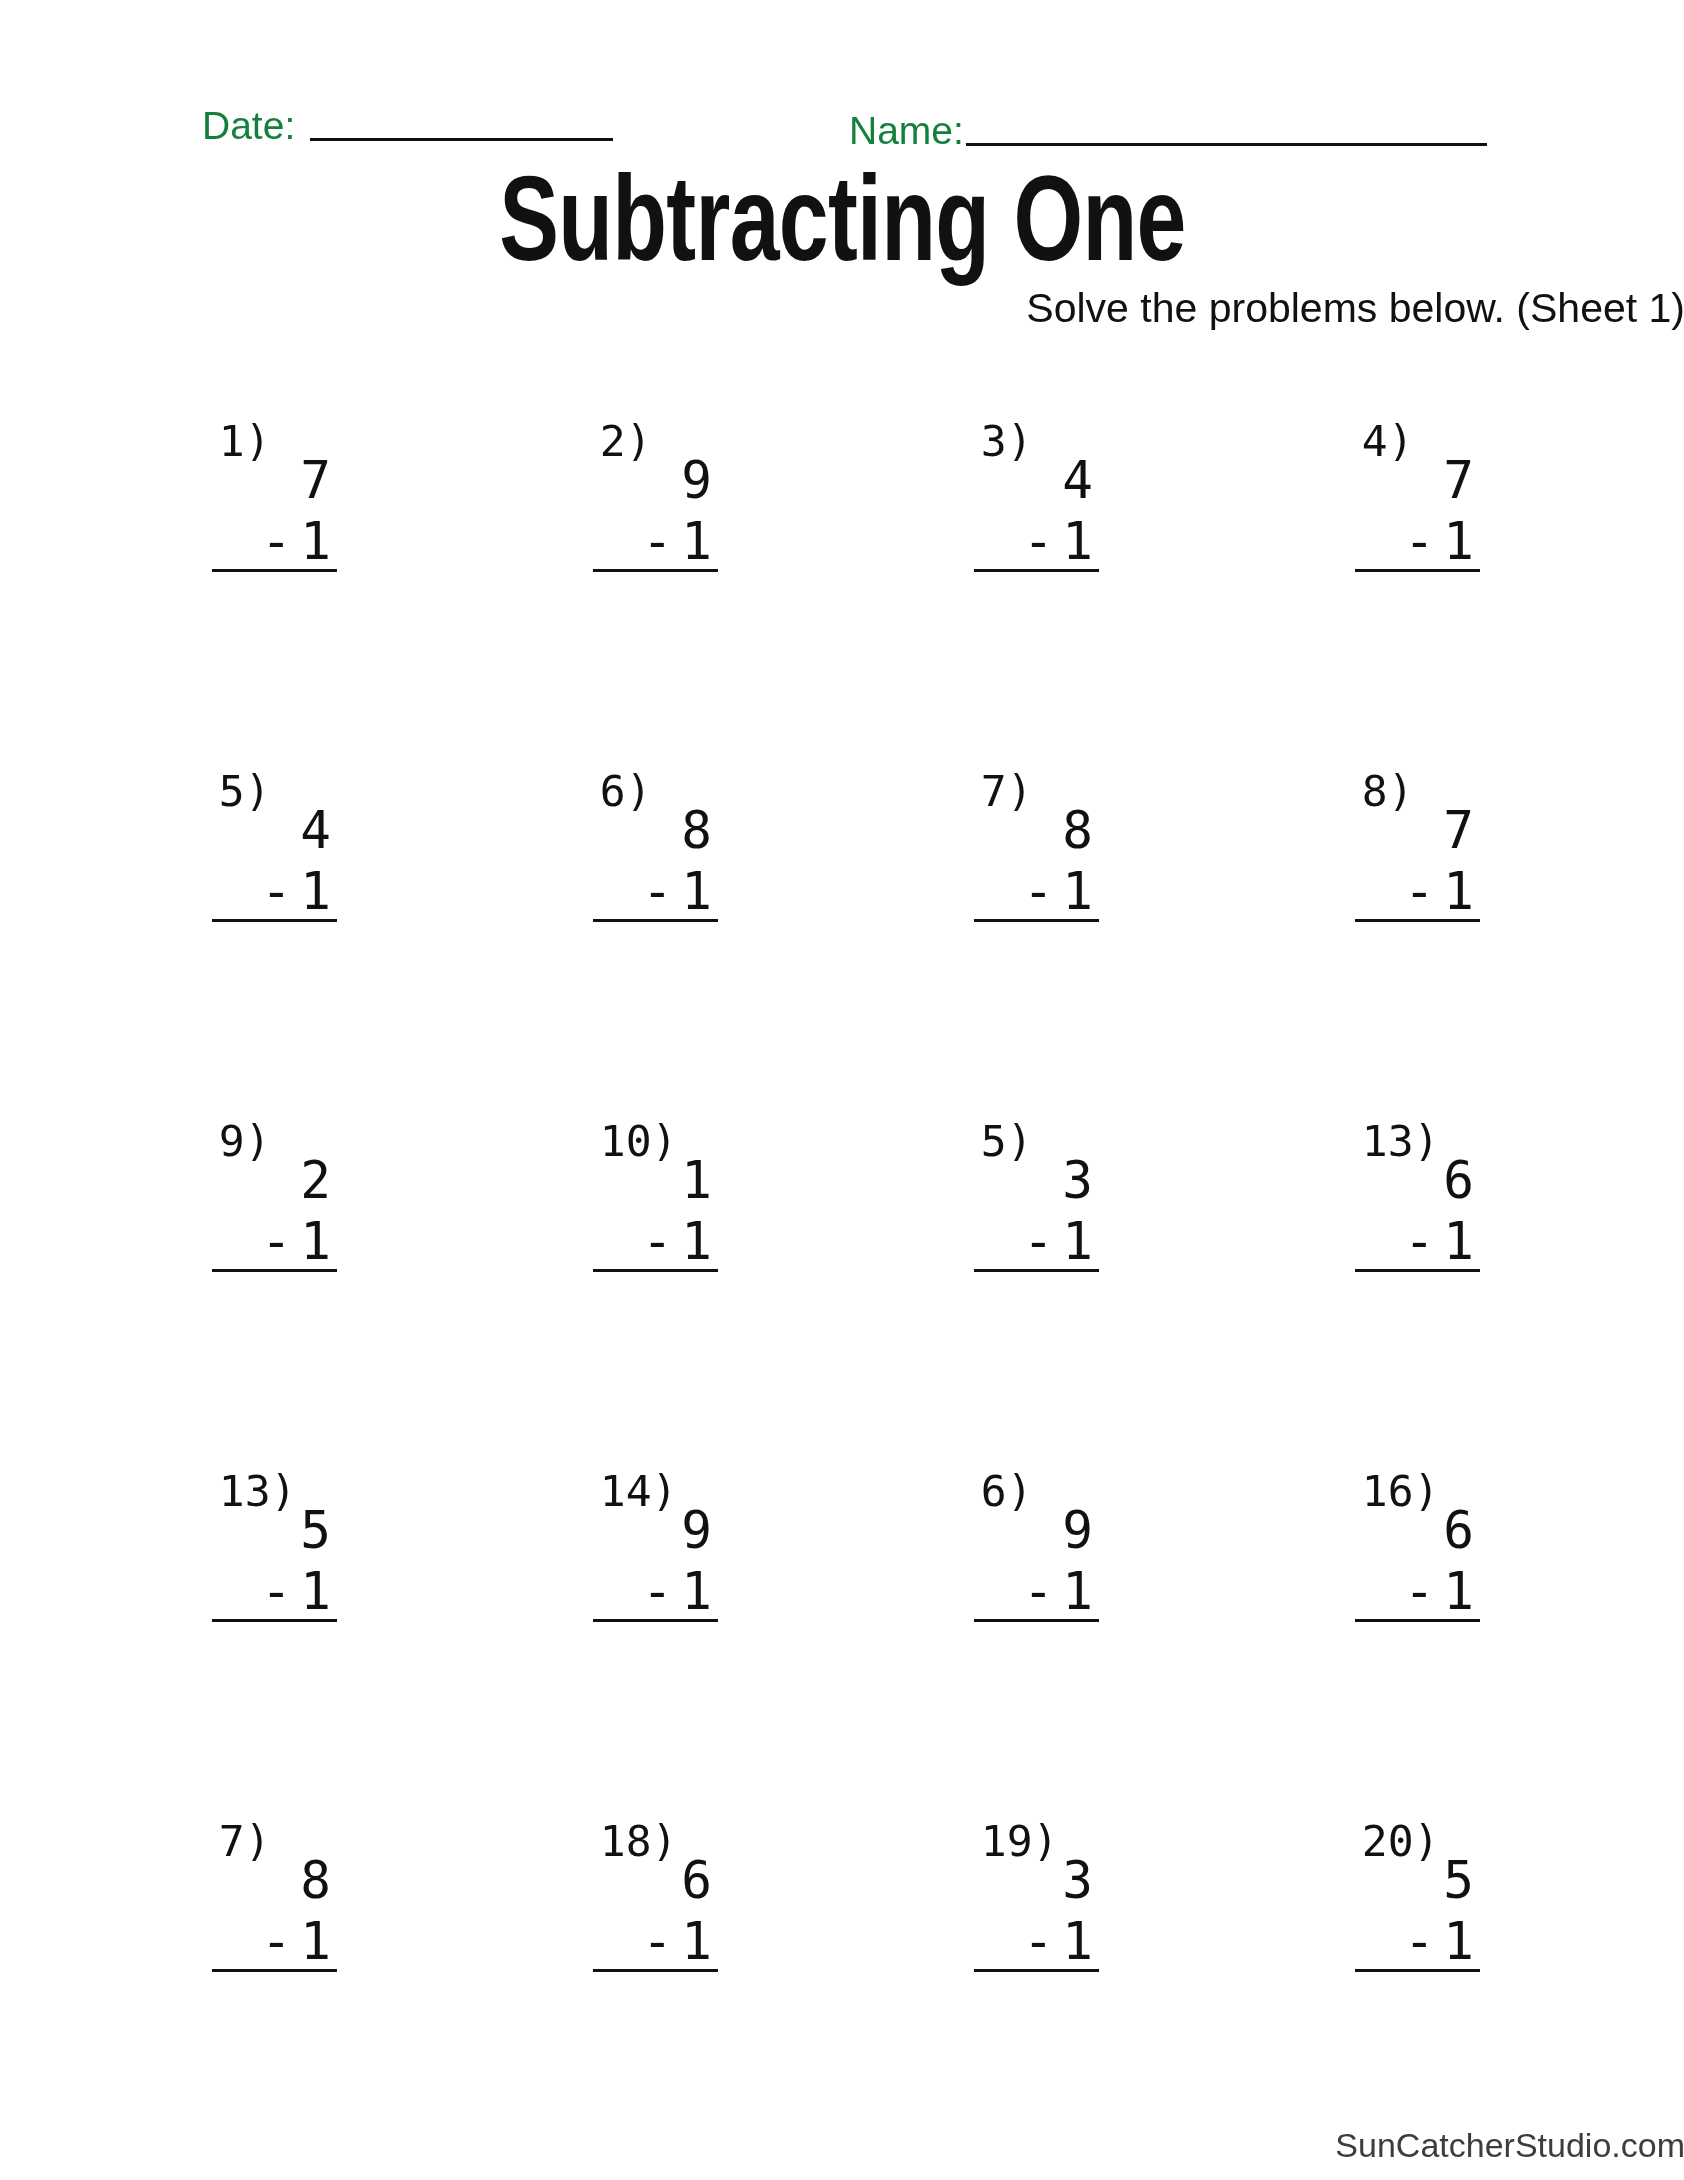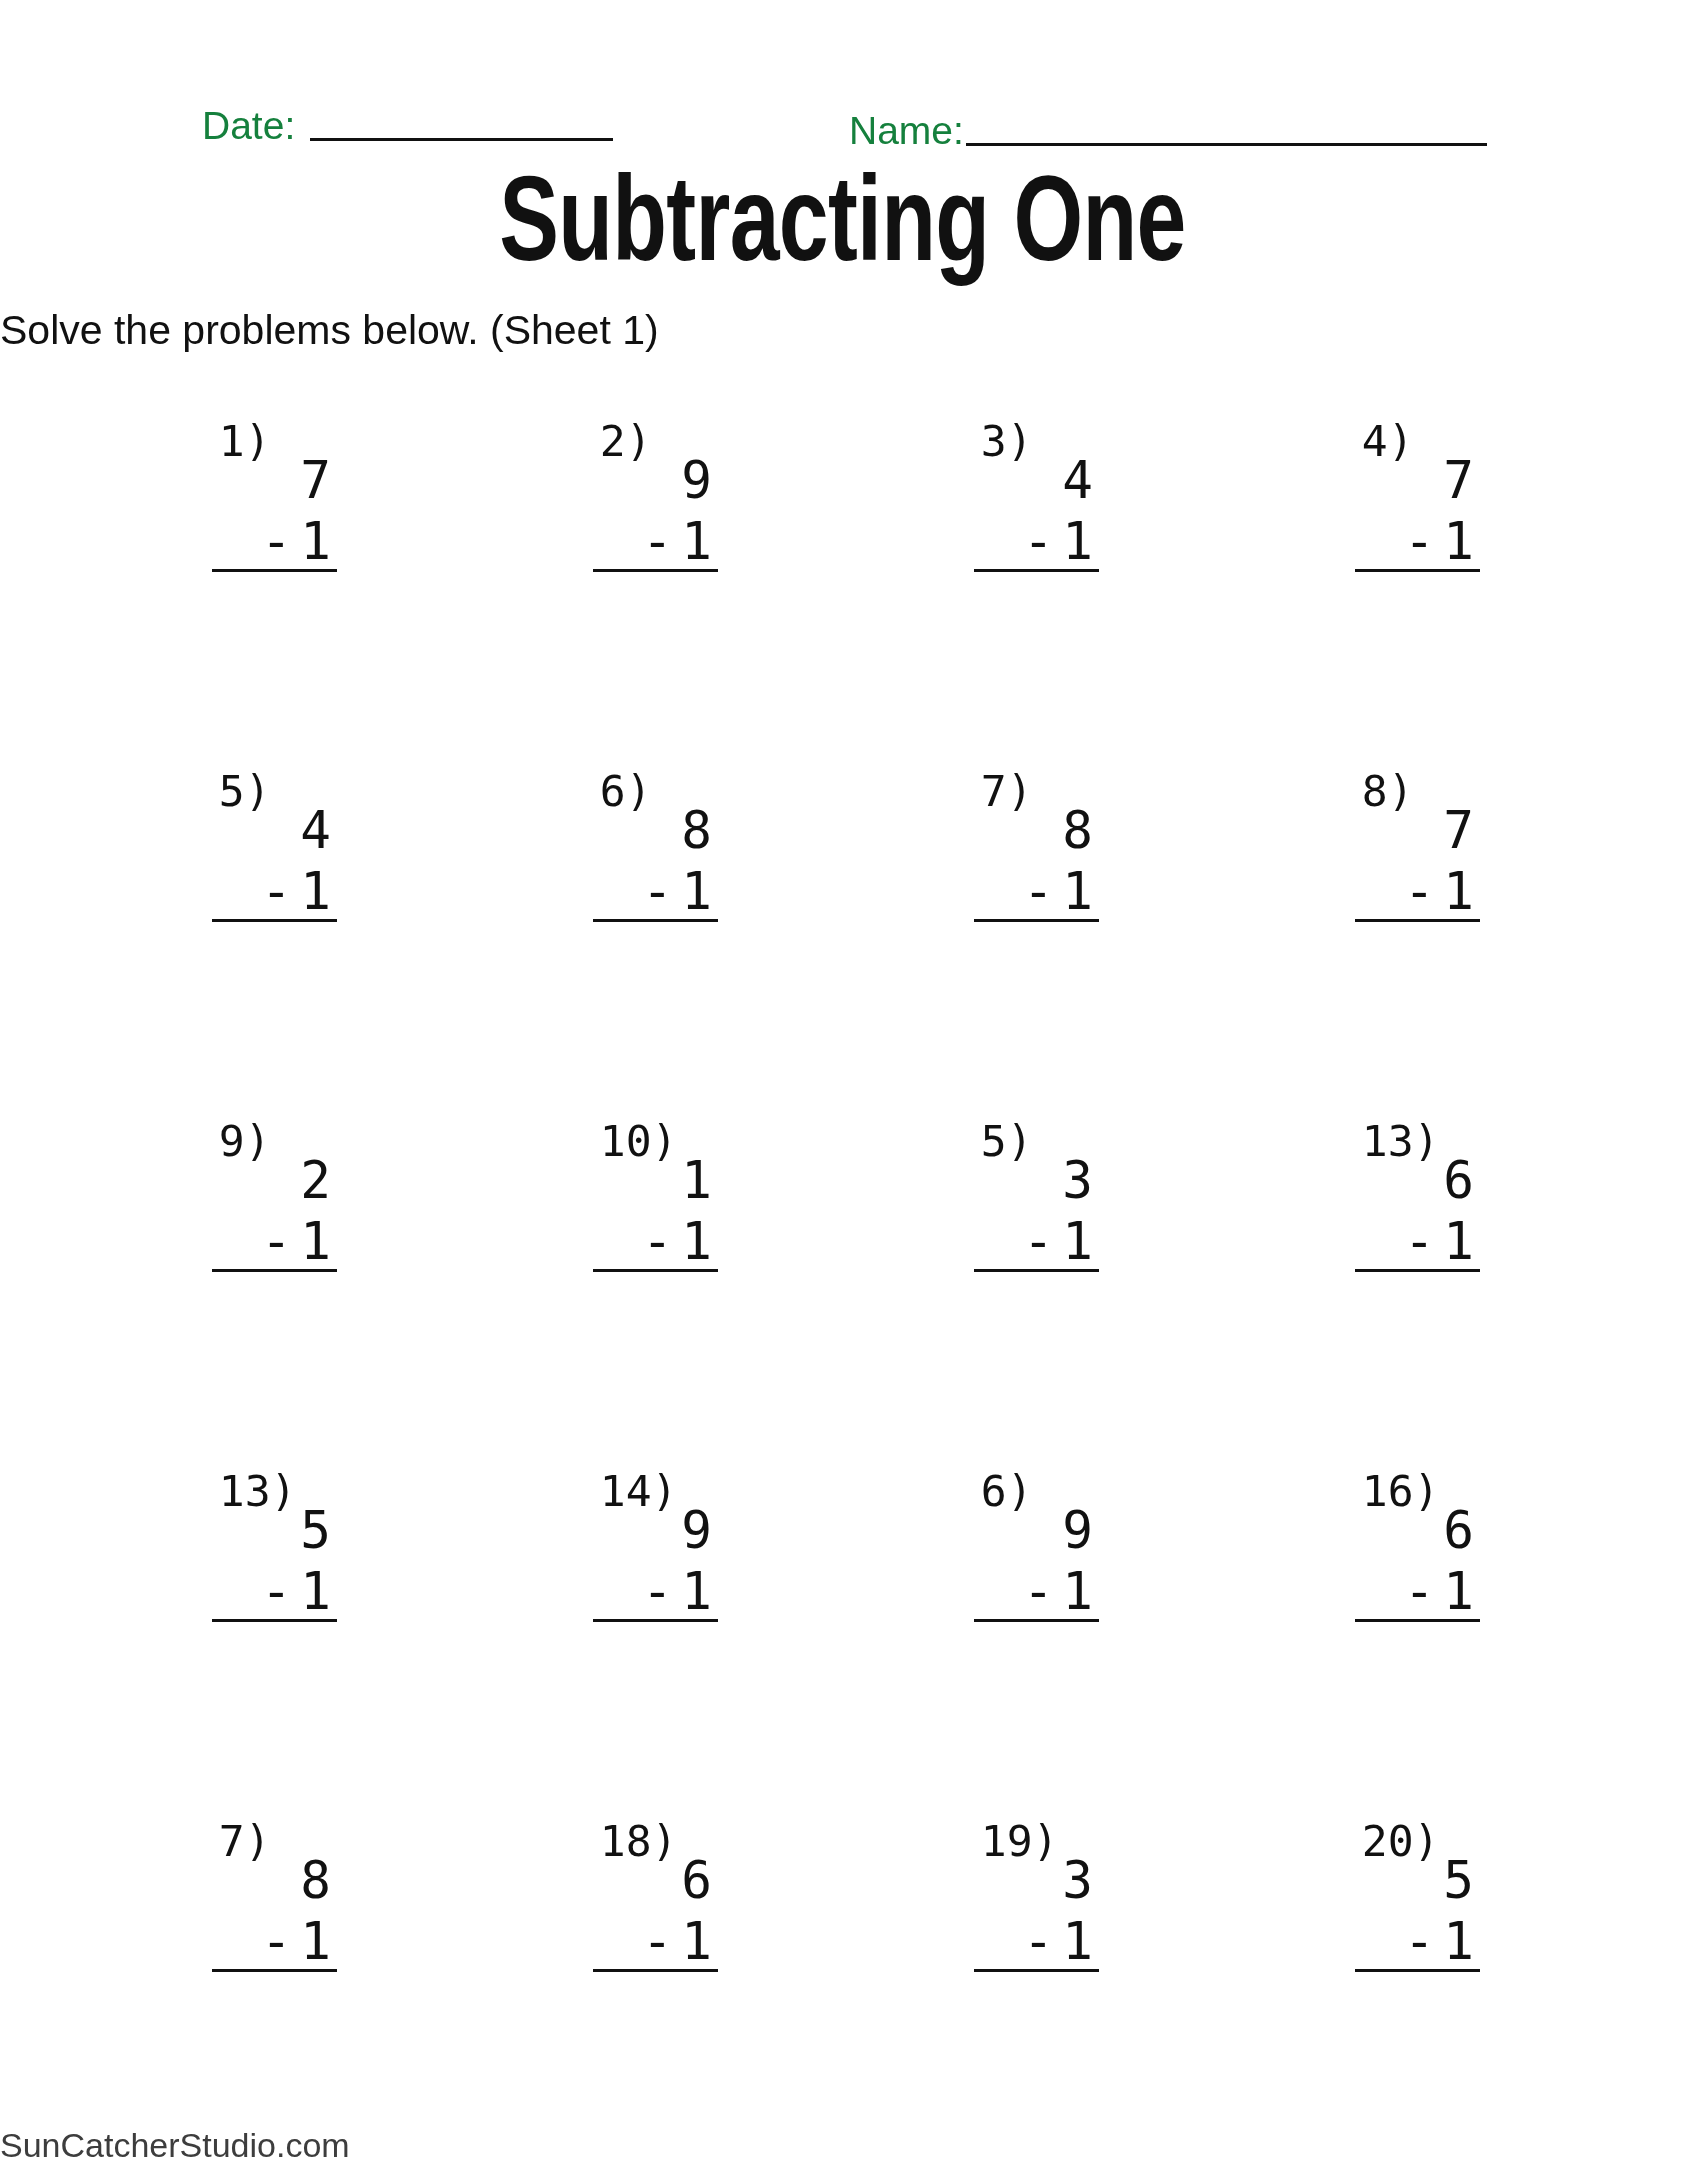--- a/index.html
+++ b/index.html
@@ -42,25 +42,24 @@
     line-height: 1;
     letter-spacing: -0.9px;
     transform: scaleX(0.74);
     transform-origin: 50% 50%;
     white-space: nowrap;
   }
   .subtitle {
     position: absolute;
     left: 0; top: 288px;
     width: 100%;
-    text-align: left;
+    text-align: right;
     font-size: 41px;
     line-height: 1;
     white-space: nowrap;
-    margin-top: 22px;
   }
 
   
   .grid {
     position: absolute;
     left: 212px;
     top: 420px;
     display: grid;
     grid-template-columns: repeat(4, 125px);
     grid-auto-rows: 153px;
@@ -106,21 +105,21 @@
     height: 3.4px;
     background: #111111;
   }
 
   
   .footer {
     position: absolute;
     left: 0;
     top: 2128px;
     width: 100%;
-    text-align: left;
+    text-align: right;
     font-size: 34px;
     line-height: 1;
     color: #3d3d3d;
   }
 </style>
 </head>
 <body>
 
 <div class="hdr-label" id="date-label">Date:</div>
 <div class="hdr-line" id="date-line"></div>

